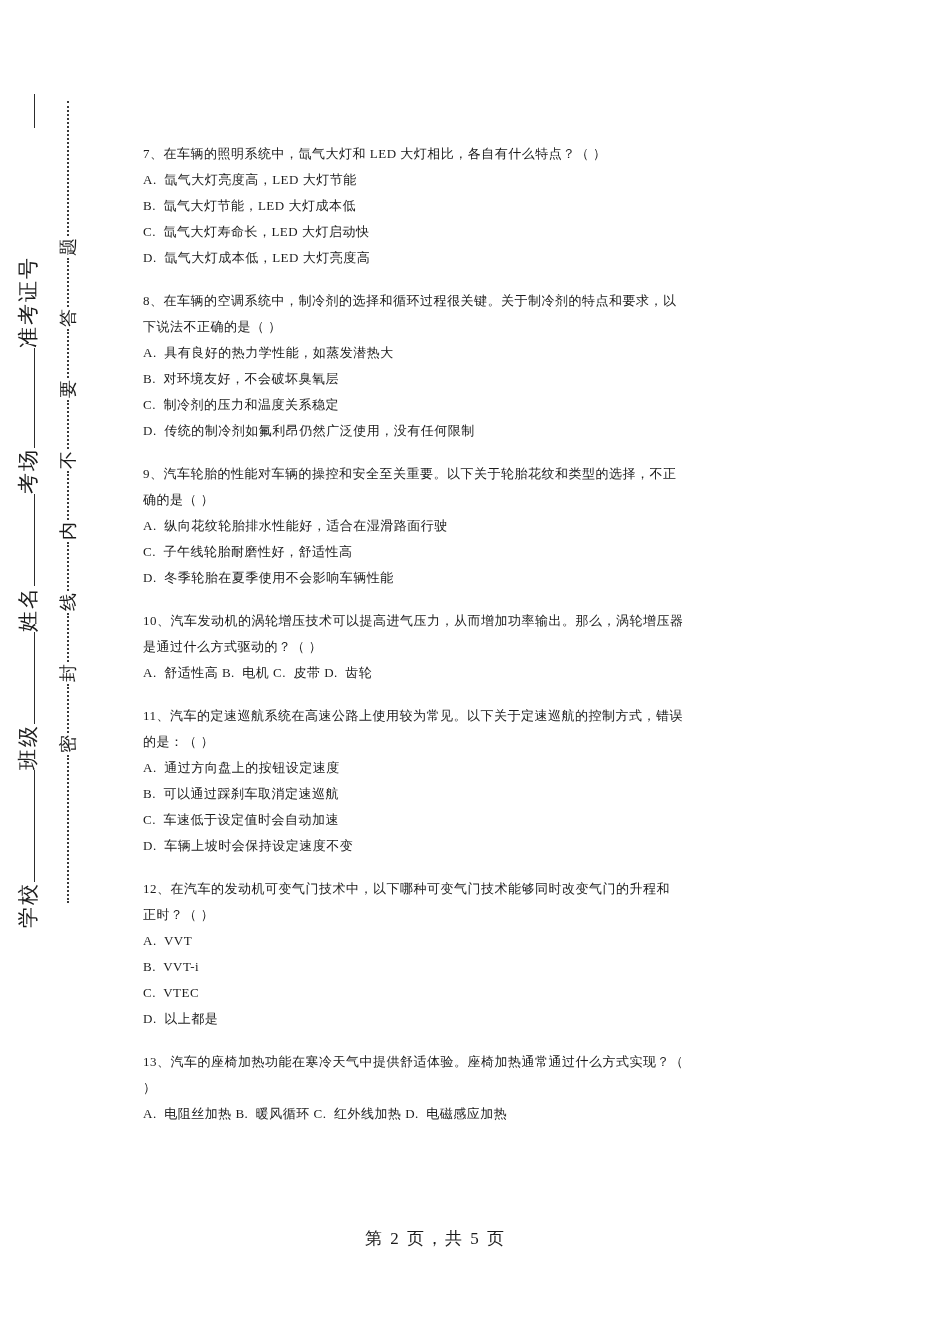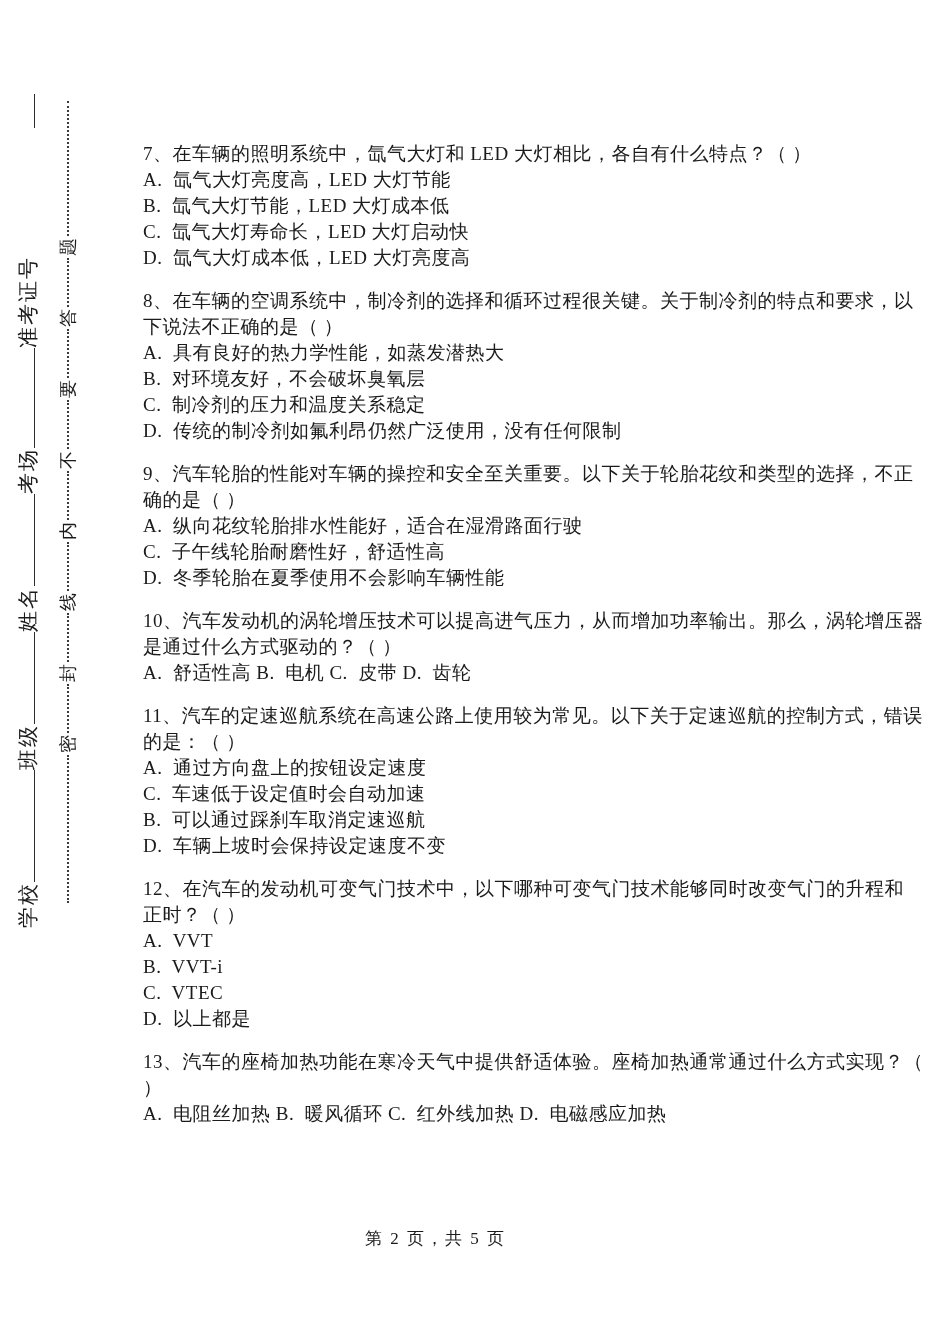--- a/index.html
+++ b/index.html
@@ -18,21 +18,21 @@
 
   
   .content {
     position: absolute;
     left: 143px;
     top: 141px;
     width: 760px;
   }
   .q { margin: 0 0 17px 0; }
   .ln {
-    font-size: 19px;
+    font-size: 13px;
     line-height: 26px;
     white-space: pre;
     letter-spacing: 0.5px;
   }
 
   
   .footer {
     position: absolute;
     top: 1227px;
     left: 0;
@@ -150,22 +150,22 @@
   <div class="q">
     <div class="ln">10、汽车发动机的涡轮增压技术可以提高进气压力，从而增加功率输出。那么，涡轮增压器</div>
     <div class="ln">是通过什么方式驱动的？（ ）</div>
     <div class="ln">A.  舒适性高 B.  电机 C.  皮带 D.  齿轮</div>
   </div>
 
   <div class="q">
     <div class="ln">11、汽车的定速巡航系统在高速公路上使用较为常见。以下关于定速巡航的控制方式，错误</div>
     <div class="ln">的是：（ ）</div>
     <div class="ln">A.  通过方向盘上的按钮设定速度</div>
+    <div class="ln">B.  可以通过踩刹车取消定速巡航</div>
     <div class="ln">C.  车速低于设定值时会自动加速</div>
-    <div class="ln">B.  可以通过踩刹车取消定速巡航</div>
     <div class="ln">D.  车辆上坡时会保持设定速度不变</div>
   </div>
 
   <div class="q">
     <div class="ln">12、在汽车的发动机可变气门技术中，以下哪种可变气门技术能够同时改变气门的升程和</div>
     <div class="ln">正时？（ ）</div>
     <div class="ln">A.  VVT</div>
     <div class="ln">B.  VVT-i</div>
     <div class="ln">C.  VTEC</div>
     <div class="ln">D.  以上都是</div>

